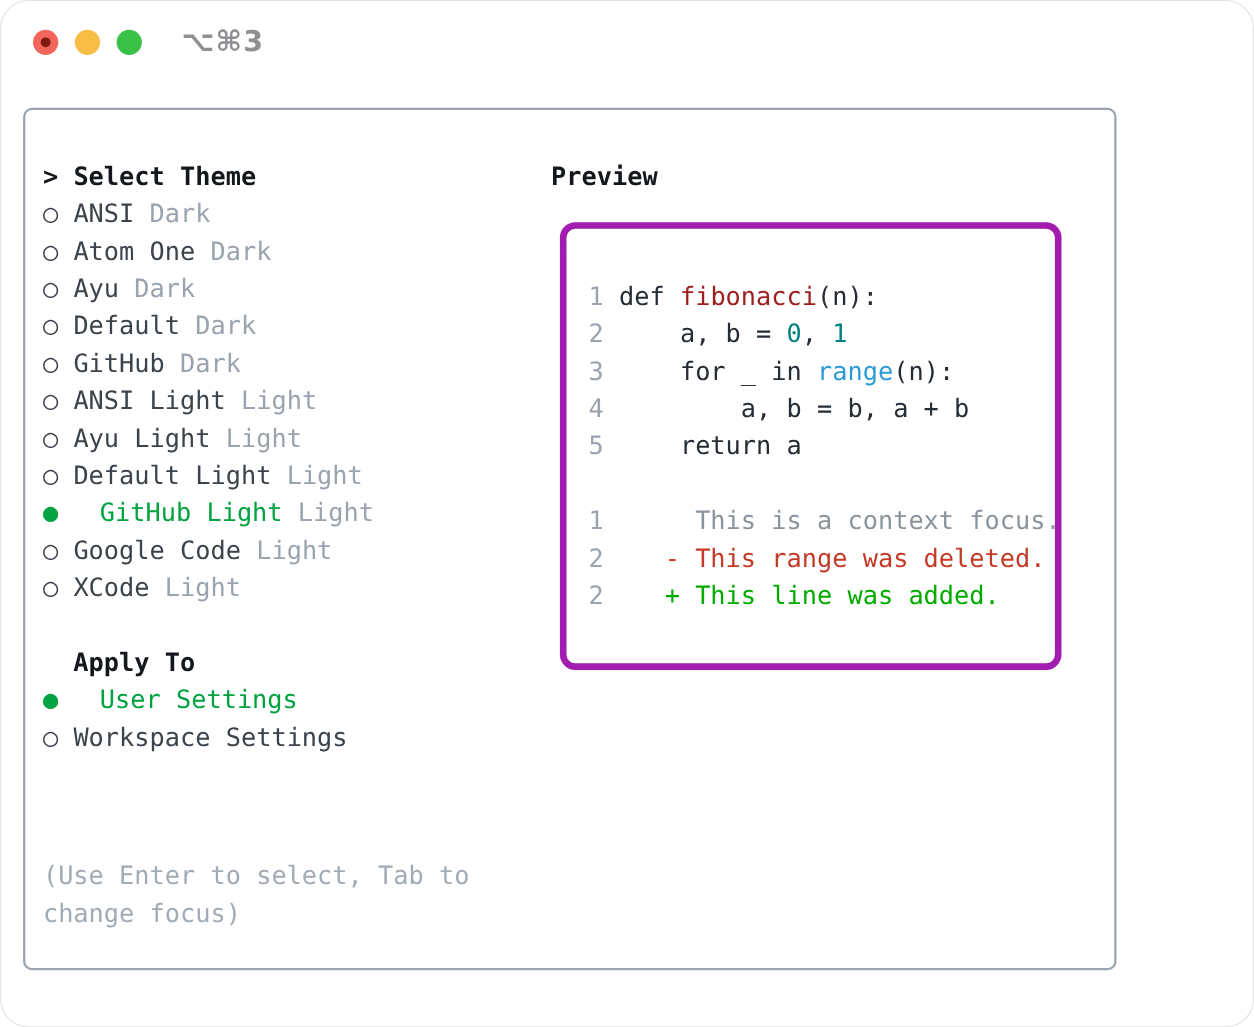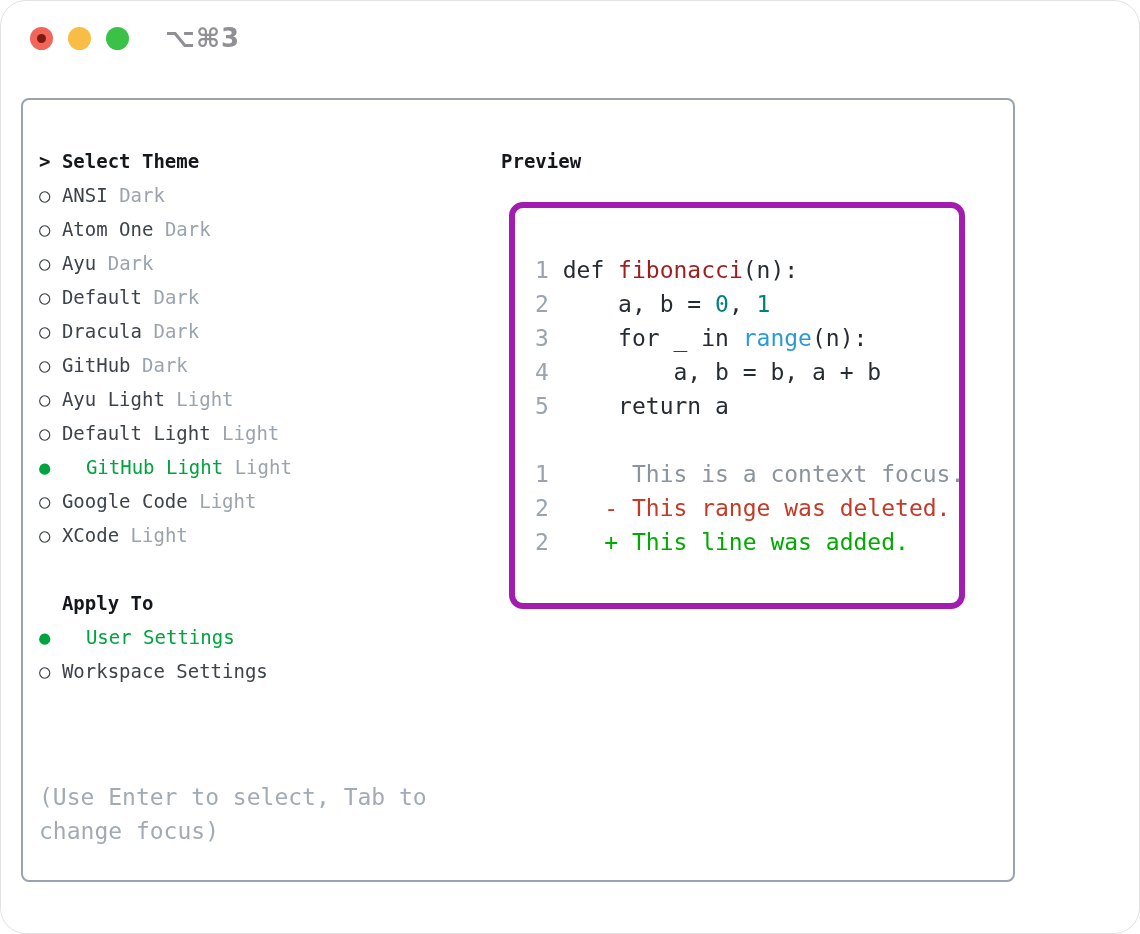--- a/index.html
+++ b/index.html
@@ -22,21 +22,21 @@
   .tb-title{
     position:absolute;left:164px;top:22px;font-size:26px;font-weight:bold;
     color:#909094;font-family:"DejaVu Sans",sans-serif;letter-spacing:1px;
   }
   
   .panel{
     position:absolute;left:20px;top:97px;width:994px;height:784px;
     box-sizing:border-box;border:2px solid #9aa3ae;border-radius:8px;
     background:#ffffff;
   }
-  .mono-line{white-space:pre;height:34px;line-height:34px;font-size:19px;color:#262c33;}
+  .mono-line{white-space:pre;height:34px;line-height:34px;font-size:23px;color:#262c33;}
   
   .list-area{position:absolute;left:16px;top:44px;}
   .hdr{font-weight:bold;color:#14181c;}
   .prompt{font-weight:bold;color:#14181c;}
   .marker-off{color:#3c434b;}
   .marker-on{color:#00a33f;}
   .item-name{color:#3c434b;}
   .item-name.selected{color:#00a33f;margin-left:24px;}
   .item-tag{color:#9aa3ae;}
   .help{
@@ -74,22 +74,22 @@
   </div>
 
   <div class="panel">
 
     <div class="list-area" id="list-area">
         <div class="mono-line"><span class="prompt">&gt;</span><span> </span><span class="hdr">Select Theme</span></div>
         <div class="mono-line"><span class="marker-off">○</span><span> </span><span class="item-name">ANSI</span><span> </span><span class="item-tag">Dark</span></div>
         <div class="mono-line"><span class="marker-off">○</span><span> </span><span class="item-name">Atom One</span><span> </span><span class="item-tag">Dark</span></div>
         <div class="mono-line"><span class="marker-off">○</span><span> </span><span class="item-name">Ayu</span><span> </span><span class="item-tag">Dark</span></div>
         <div class="mono-line"><span class="marker-off">○</span><span> </span><span class="item-name">Default</span><span> </span><span class="item-tag">Dark</span></div>
-        <div class="mono-line"><span class="marker-off">○</span><span> </span><span class="item-name">Dracula</span><span> </span><span class="item-tag">Dark</span></div>
         <div class="mono-line"><span class="marker-off">○</span><span> </span><span class="item-name">GitHub</span><span> </span><span class="item-tag">Dark</span></div>
+        <div class="mono-line"><span class="marker-off">○</span><span> </span><span class="item-name">ANSI Light</span><span> </span><span class="item-tag">Light</span></div>
         <div class="mono-line"><span class="marker-off">○</span><span> </span><span class="item-name">Ayu Light</span><span> </span><span class="item-tag">Light</span></div>
         <div class="mono-line"><span class="marker-off">○</span><span> </span><span class="item-name">Default Light</span><span> </span><span class="item-tag">Light</span></div>
         <div class="mono-line"><span class="marker-on">●</span><span> </span><span class="item-name selected">GitHub Light</span><span> </span><span class="item-tag">Light</span></div>
         <div class="mono-line"><span class="marker-off">○</span><span> </span><span class="item-name">Google Code</span><span> </span><span class="item-tag">Light</span></div>
         <div class="mono-line"><span class="marker-off">○</span><span> </span><span class="item-name">XCode</span><span> </span><span class="item-tag">Light</span></div>
         <div class="mono-line"></div>
         <div class="mono-line"><span>  </span><span class="hdr">Apply To</span></div>
         <div class="mono-line"><span class="marker-on">●</span><span> </span><span class="item-name selected">User Settings</span></div>
         <div class="mono-line"><span class="marker-off">○</span><span> </span><span class="item-name">Workspace Settings</span></div>
       </div>

